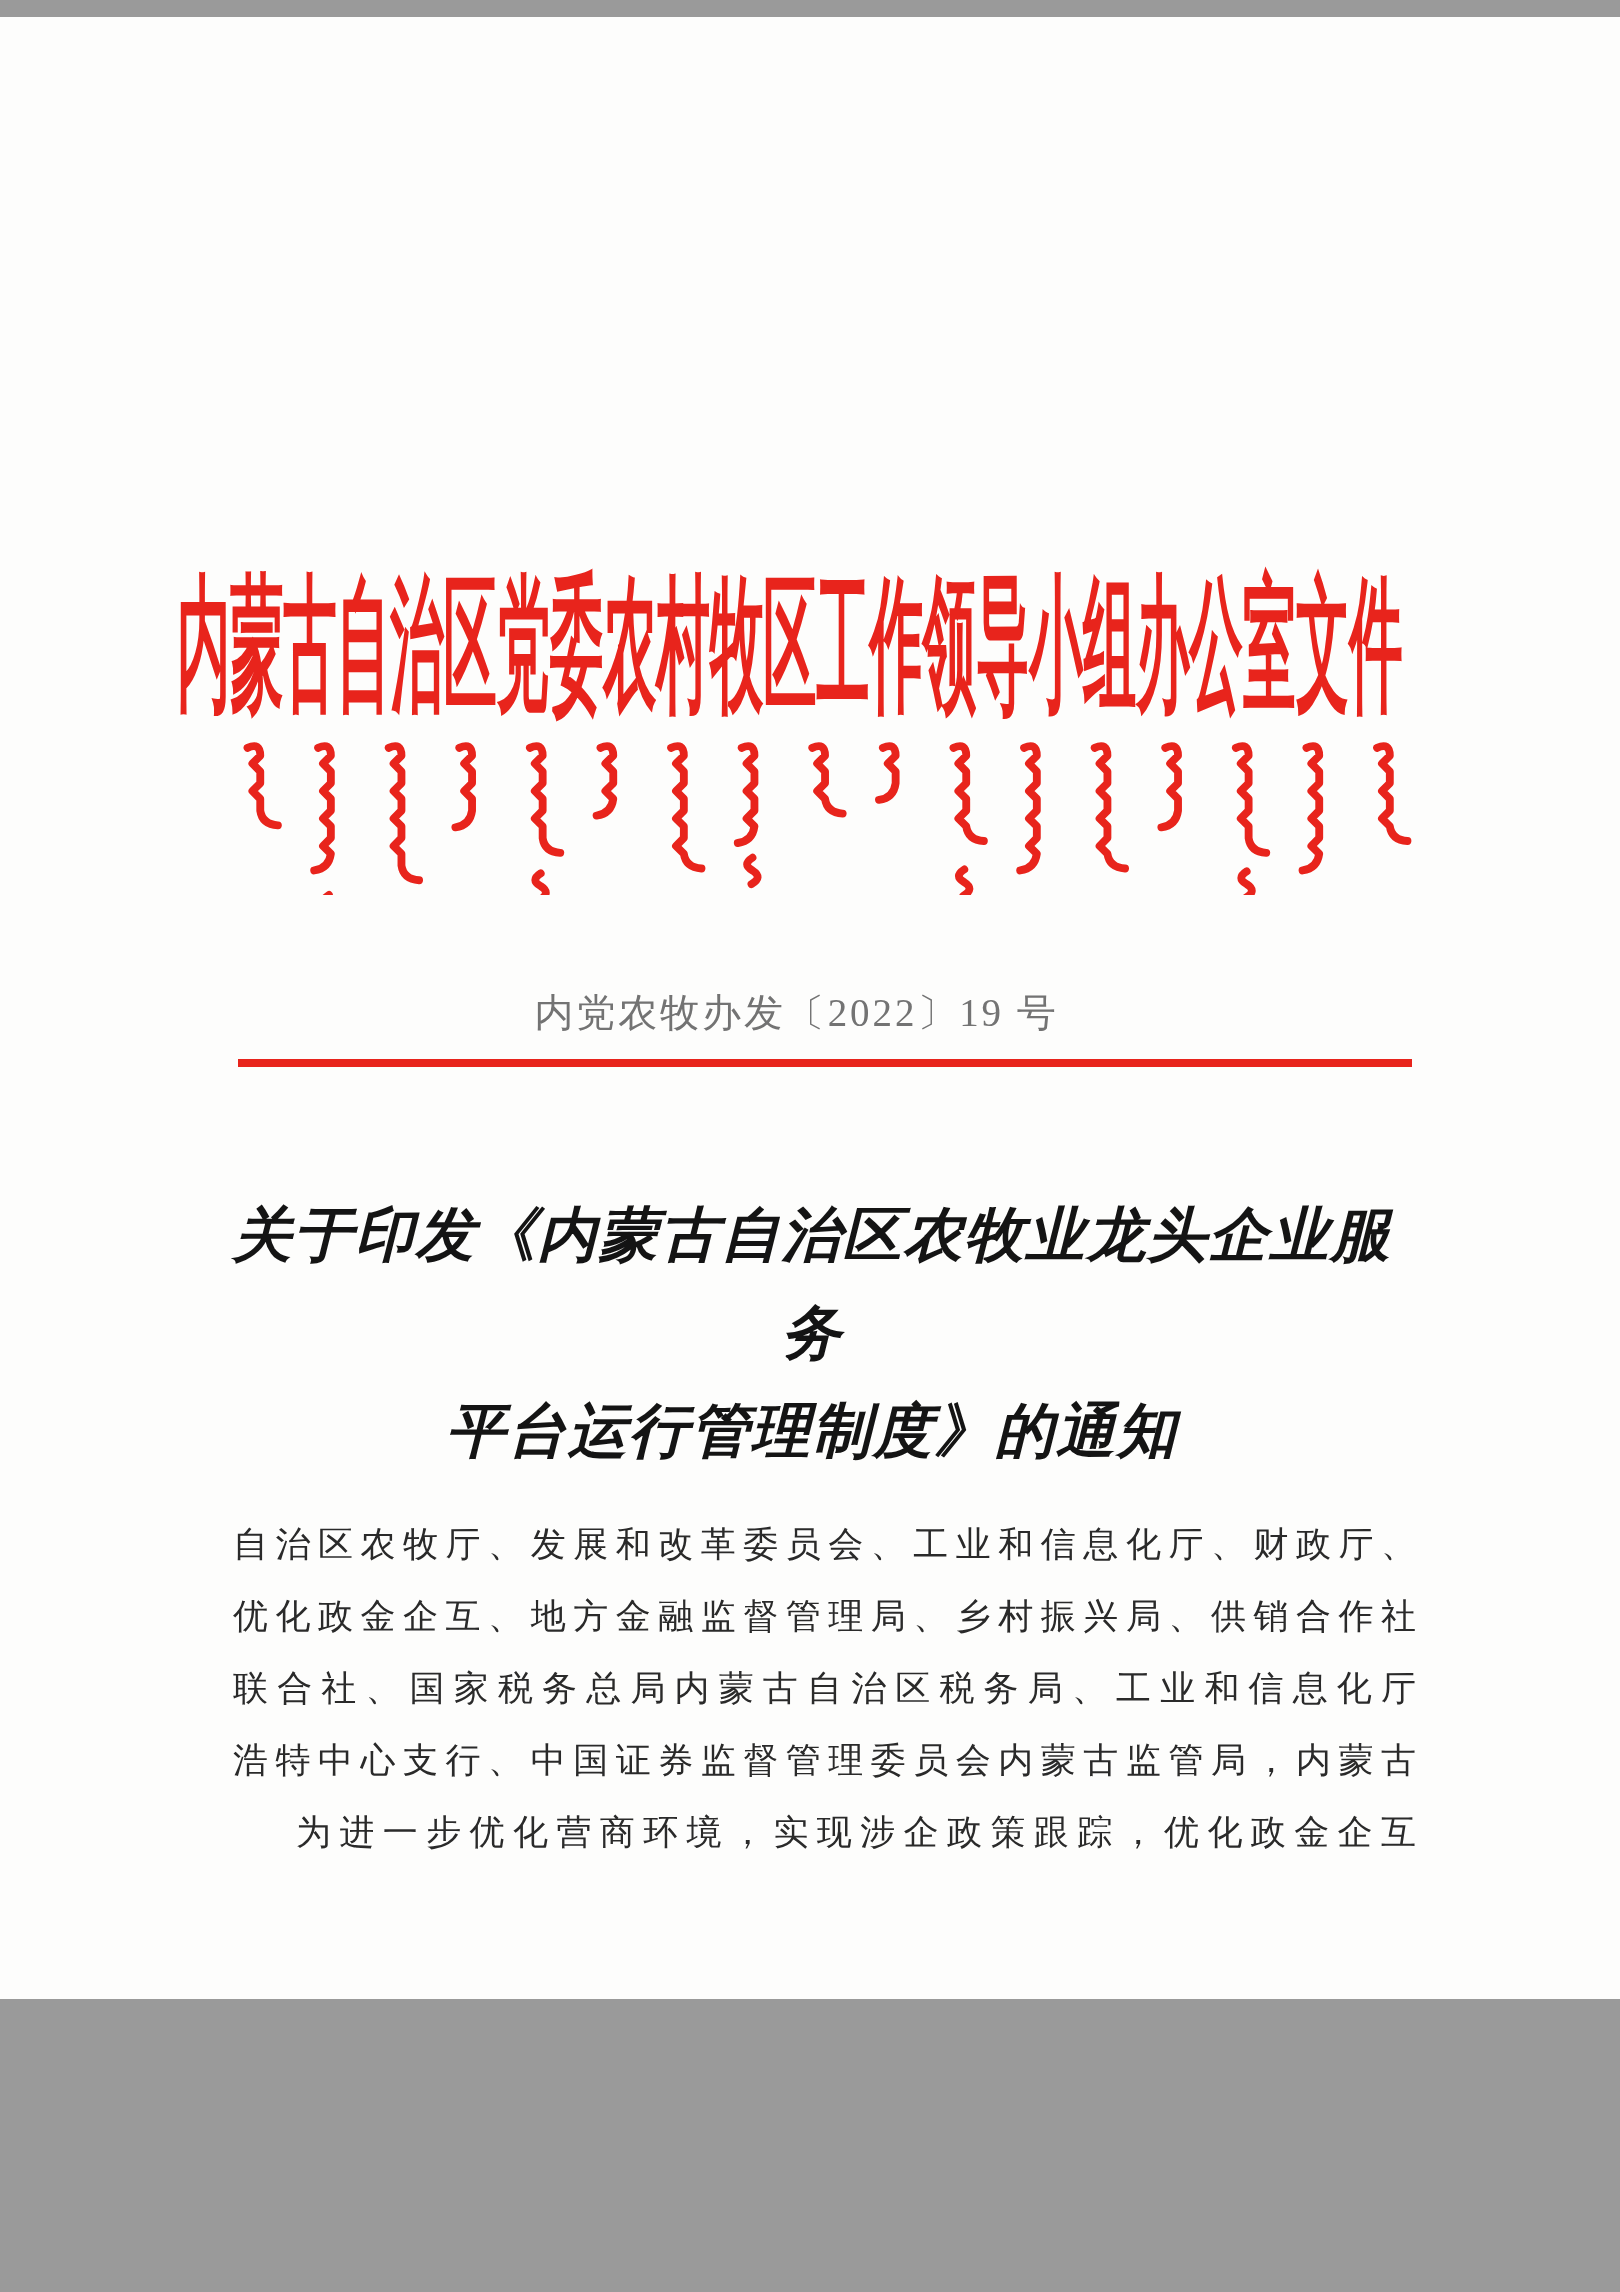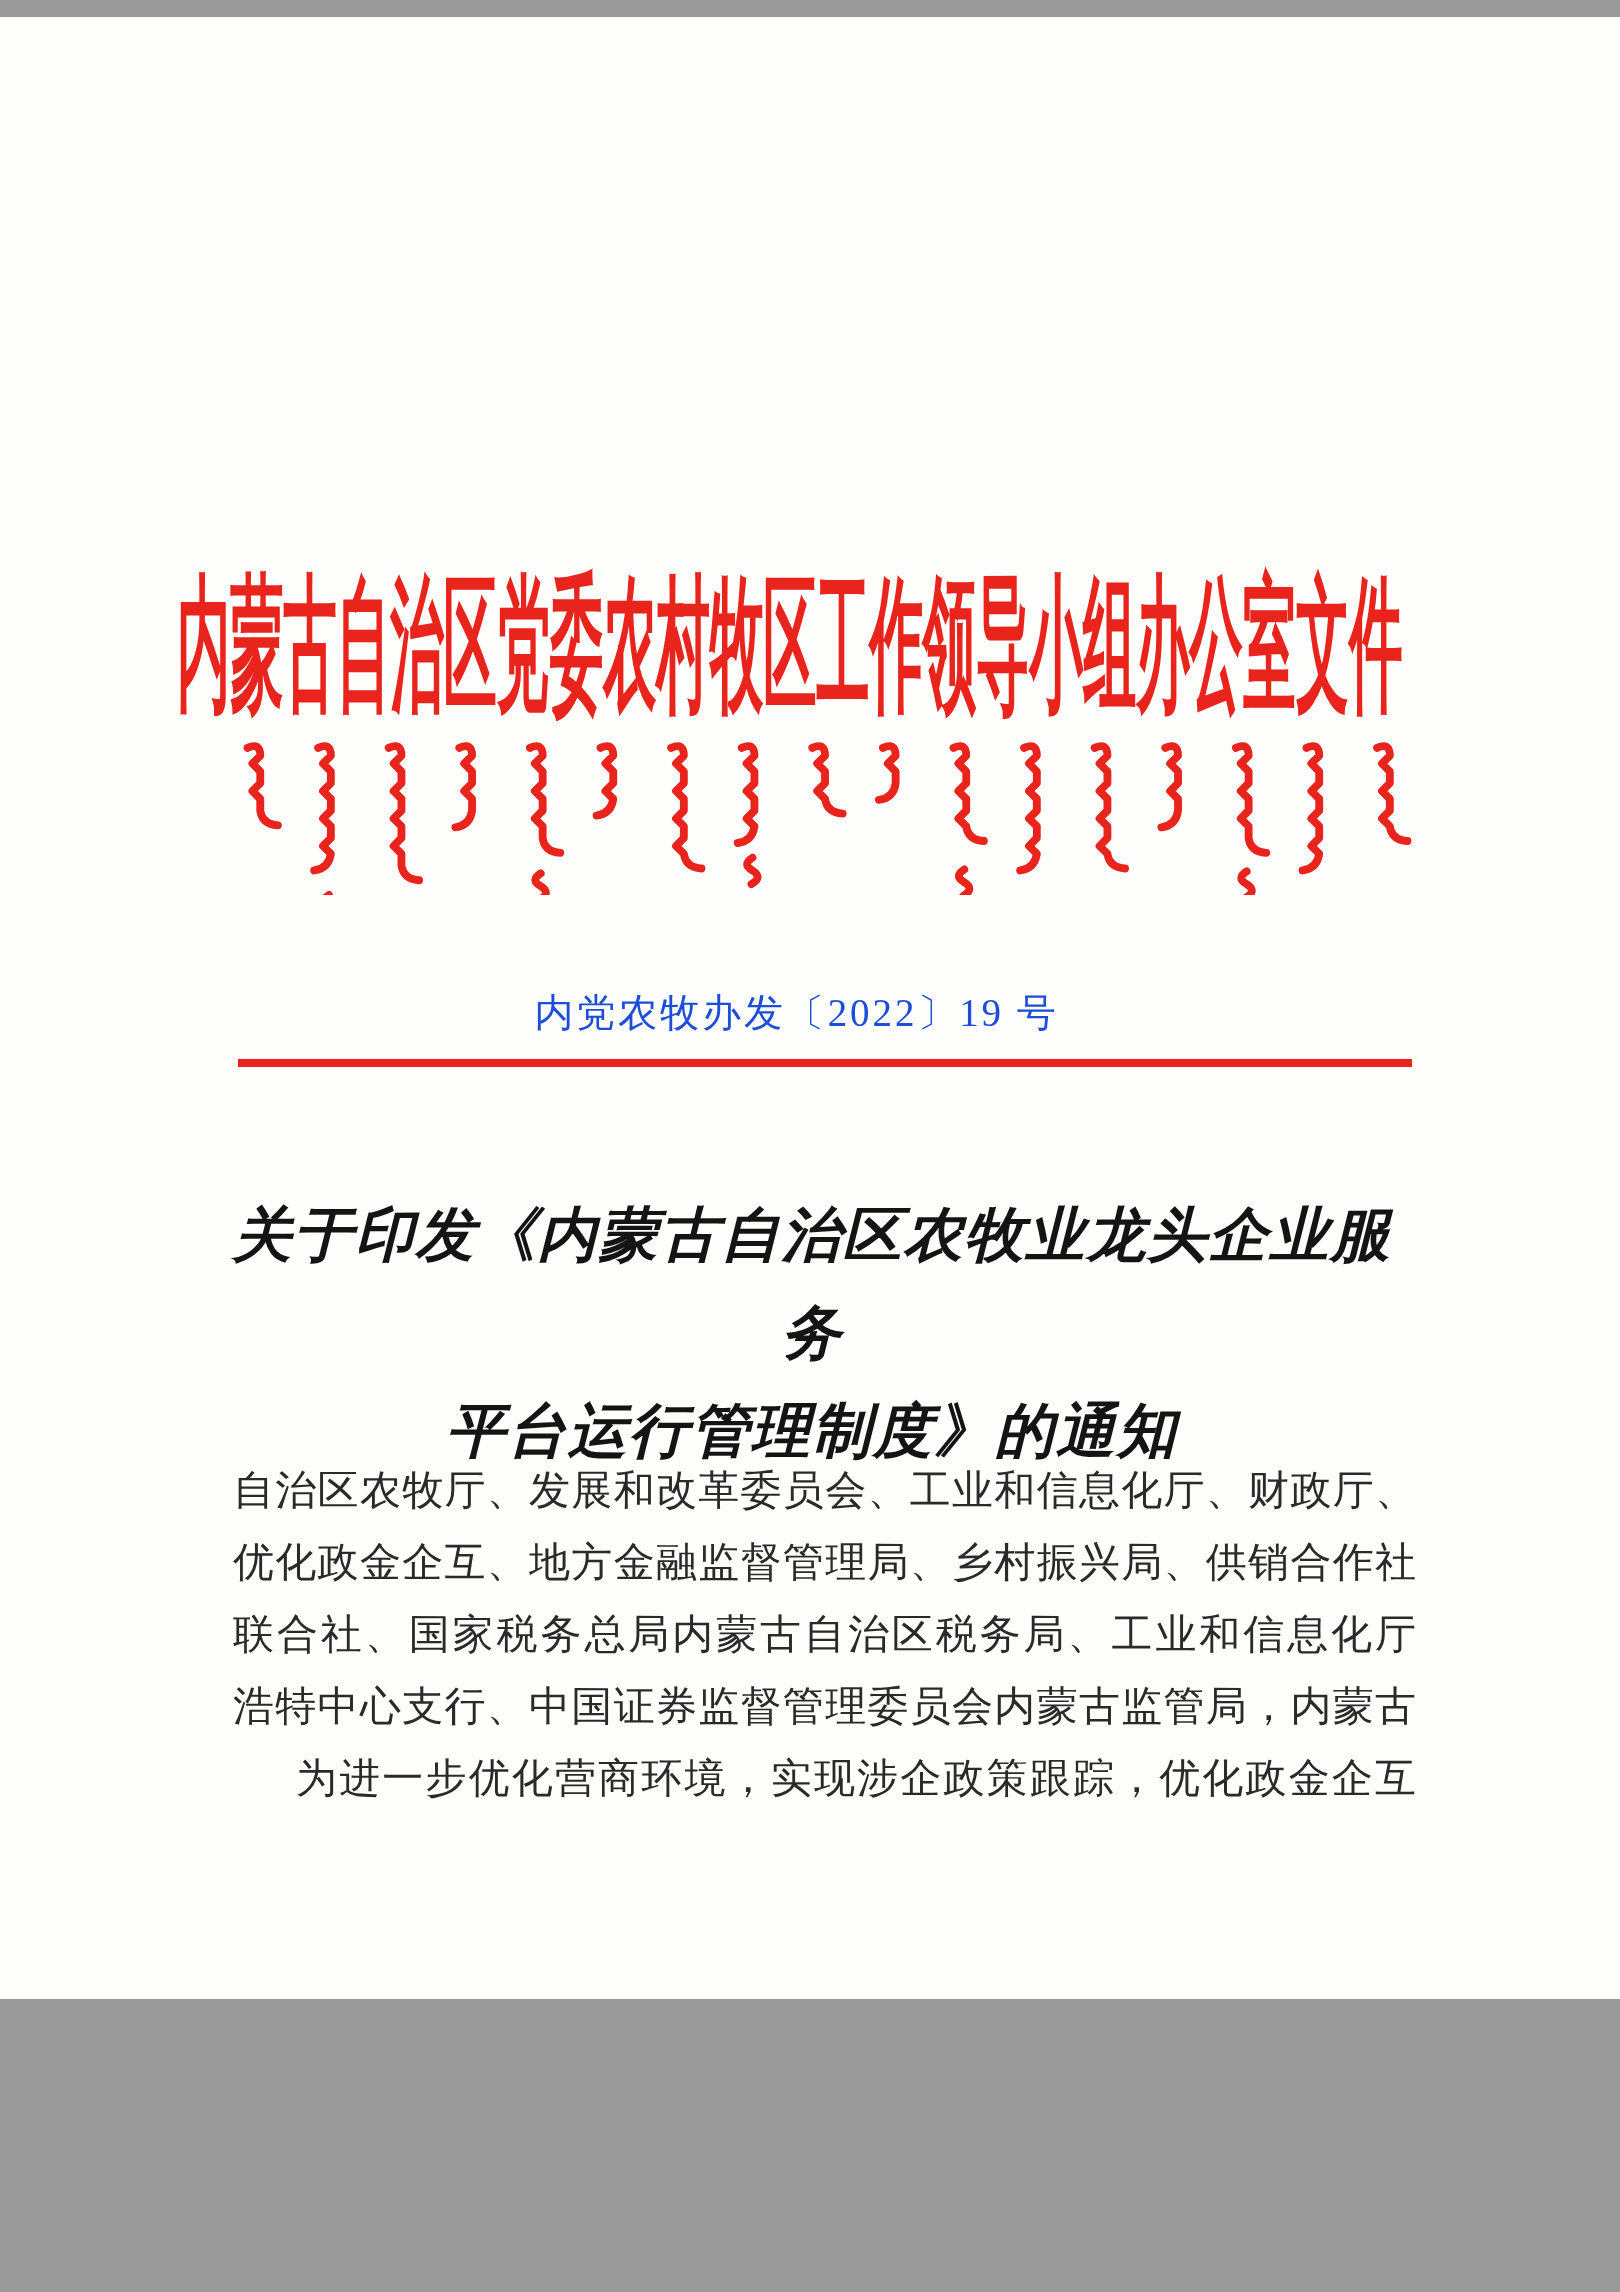--- a/index.html
+++ b/index.html
@@ -32,21 +32,21 @@
     width:1208px;height:155px;
   }
   .doc-number{
     position:absolute;
     left:233px;top:970px;
     width:1127px;
     text-align:center;
     font-size:39px;
     line-height:51px;
     letter-spacing:2.9px;
-    color:#1d4ed8;
+    color:#737373;
   }
   .red-rule{
     position:absolute;
     left:238px;top:1042px;
     width:1174px;height:7.8px;
     background:#e8241c;
   }
   .main-title{
     position:absolute;
     left:209px;top:1169px;
@@ -55,23 +55,23 @@
     text-align:center;
     font-size:59px;
     font-weight:bold;
     line-height:98px;
     letter-spacing:2px;
     color:#141414;
     font-style:italic;
   }
   .body-text{
     position:absolute;
-    left:233px;top:1437px;
+    left:233px;top:1492px;
     width:1183px;
-    font-size:41px;
+    font-size:35px;
     color:#2a2a2a;
   }
   .body-line{
     line-height:72px;
     height:72px;
     white-space:nowrap;
   }
   .body-line.justify{
     white-space:normal;
     text-align:justify;

